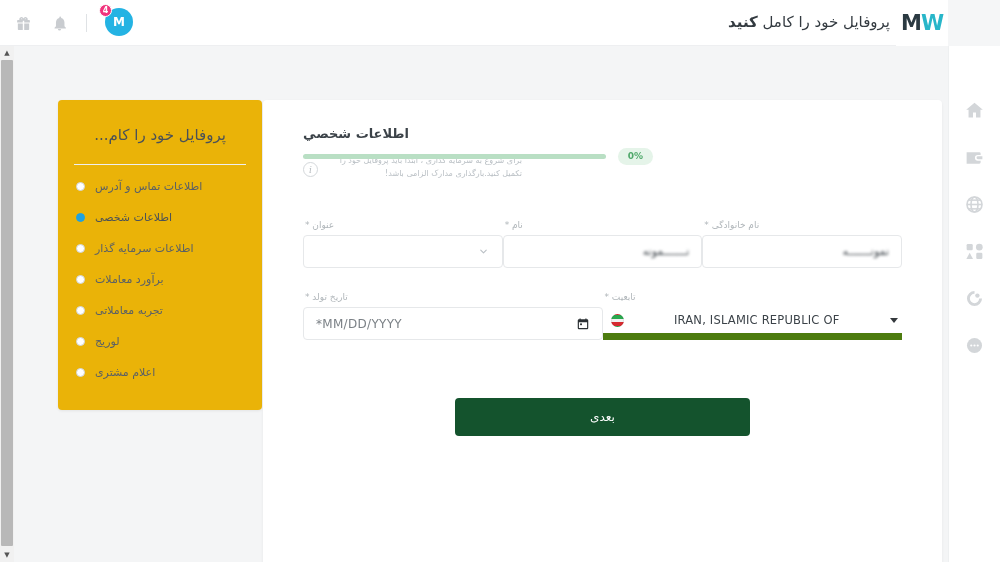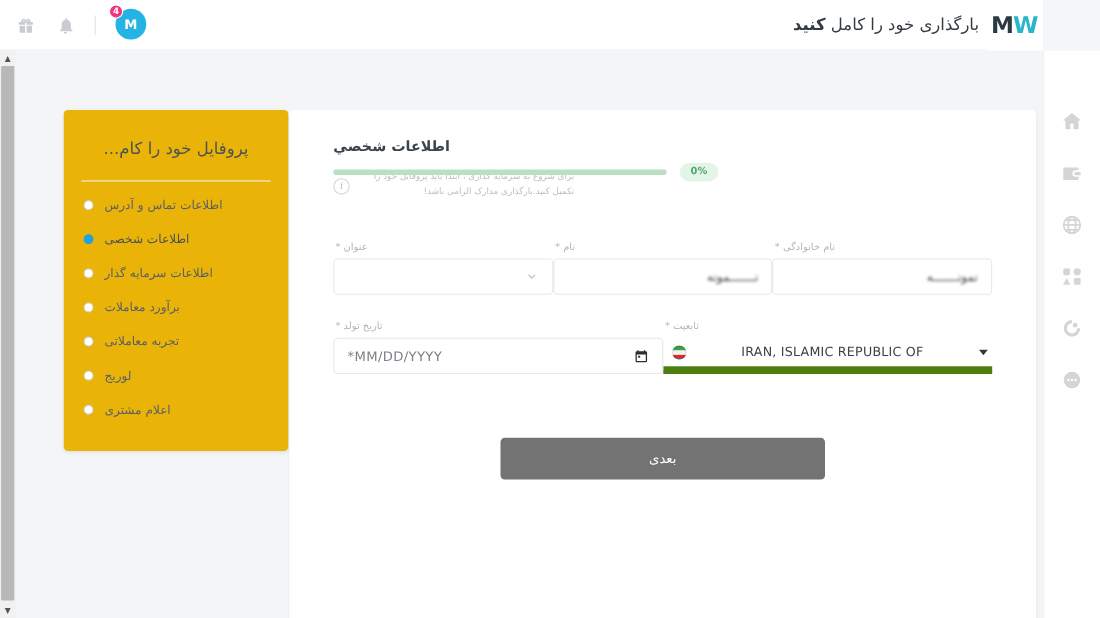--- a/index.html
+++ b/index.html
@@ -418,38 +418,38 @@
 
   
   .submit-wrap {
     margin-top: 58px;
     display: flex;
     justify-content: center;
   }
   .submit-btn {
     width: 295px;
     height: 38px;
-    background: #737373;
+    background: #14532d;
     border: none;
     border-radius: 4px;
     color: #ffffff;
     font-size: 12px;
     font-family: inherit;
     direction: rtl;
     cursor: pointer;
   }
 </style>
 </head>
 <body>
 
 <div class="app">
 
   <div class="header">
 
-    <div class="header-title"><span>بارگذاری خود را کامل </span><b>کنید</b></div>
+    <div class="header-title"><span>پروفایل خود را کامل </span><b>کنید</b></div>
 
     <div class="header-left">
       <div class="avatar-wrap">
         <div class="avatar">M</div>
         <div class="avatar-badge">4</div>
       </div>
 
       <div class="divider-v"></div>
 
       <div class="icon-btn">

